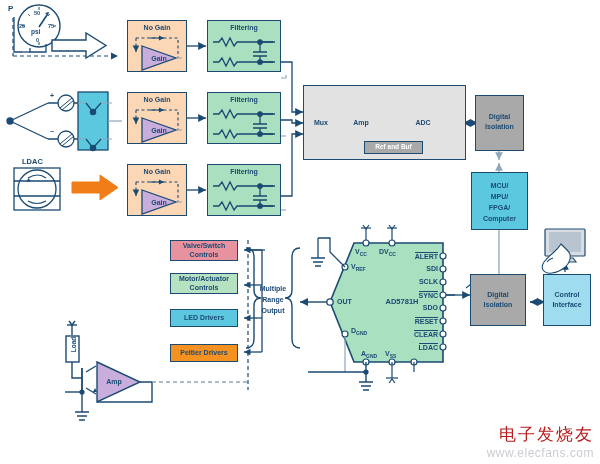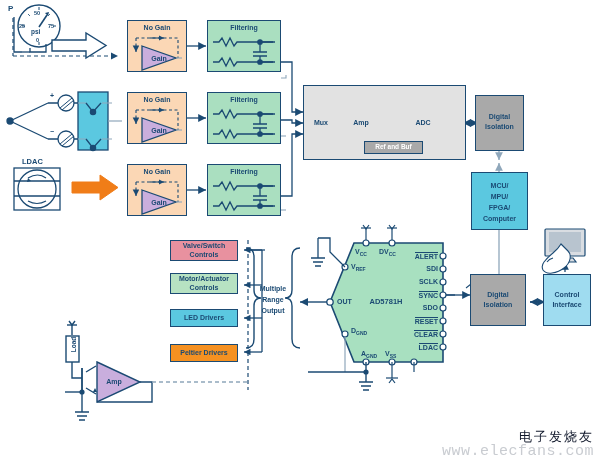--- a/index.html
+++ b/index.html
@@ -7,23 +7,23 @@
        font-family:"Liberation Sans","DejaVu Sans",sans-serif;color:#1b4a73;}
   #stage{position:absolute;inset:0;width:600px;height:464px;}
   .blk{position:absolute;box-sizing:border-box;border:1px solid #1b4a73;
        display:flex;align-items:center;justify-content:center;text-align:center;
        font-size:7px;font-weight:bold;line-height:1.25;color:#1b4a73;}
   .lbl{position:absolute;font-size:7px;font-weight:bold;color:#1b4a73;
        white-space:nowrap;text-align:center;}
   .tiny{font-size:5.5px;}
   .ovl{border-top:1px solid #1b4a73;padding-top:0px;display:inline-block;line-height:1.1;}
   svg{position:absolute;left:0;top:0;overflow:visible;}
-  .wmtxt{position:absolute;right:6px;bottom:4px;font-size:15px;color:#c9ccd1;
-         letter-spacing:.5px;font-family:Liberation Mono, monospace;}
-  .wmcn{position:absolute;right:6px;bottom:18px;font-size:13px;color:#0f172a;
+  .wmtxt{position:absolute;right:6px;bottom:4px;font-size:12px;color:#c9ccd1;
+         letter-spacing:.5px;font-family:Liberation Sans, sans-serif;}
+  .wmcn{position:absolute;right:6px;bottom:18px;font-size:17px;color:#b91c1c;
         letter-spacing:2px;font-family:"DejaVu Sans",sans-serif;}
 </style>
 </head>
 <body>
 
 <div id="stage">
 
   <svg width="600" height="464">
     <defs>
       <marker id="ar" markerWidth="7" markerHeight="7" refX="6" refY="3" orient="auto">
@@ -347,21 +347,21 @@
   <div class="lbl" style="left:471px;top:215px;width:57px;">Computer</div>
 
   <div class="blk" style="left:470px;top:274px;width:56px;height:52px;background:#a9a9a9;"></div>
   <div class="lbl" style="left:470px;top:291px;width:56px;">Digital</div>
   <div class="lbl" style="left:470px;top:301px;width:56px;">Isolation</div>
 
   <div class="blk" style="left:543px;top:274px;width:48px;height:52px;background:#9fdcf0;"></div>
   <div class="lbl" style="left:543px;top:291px;width:48px;">Control</div>
   <div class="lbl" style="left:543px;top:301px;width:48px;">Interface</div>
 
-  <div class="lbl" style="left:356px;top:297px;width:60px;font-size:7.5px;">AD5781H</div>
+  <div class="lbl" style="left:372px;top:297px;width:60px;font-size:7.5px;">AD5781H</div>
   <div class="lbl" style="left:355px;top:248px;">
     <span>V</span><sub style="font-size:5px;">CC</sub>
   </div>
   <div class="lbl" style="left:379px;top:248px;">
     <span>DV</span><sub style="font-size:5px;">CC</sub>
   </div>
   <div class="lbl" style="left:351px;top:263px;">
     <span>V</span><sub style="font-size:5px;">REF</sub>
   </div>
   <div class="lbl" style="left:337px;top:298px;">OUT</div>

